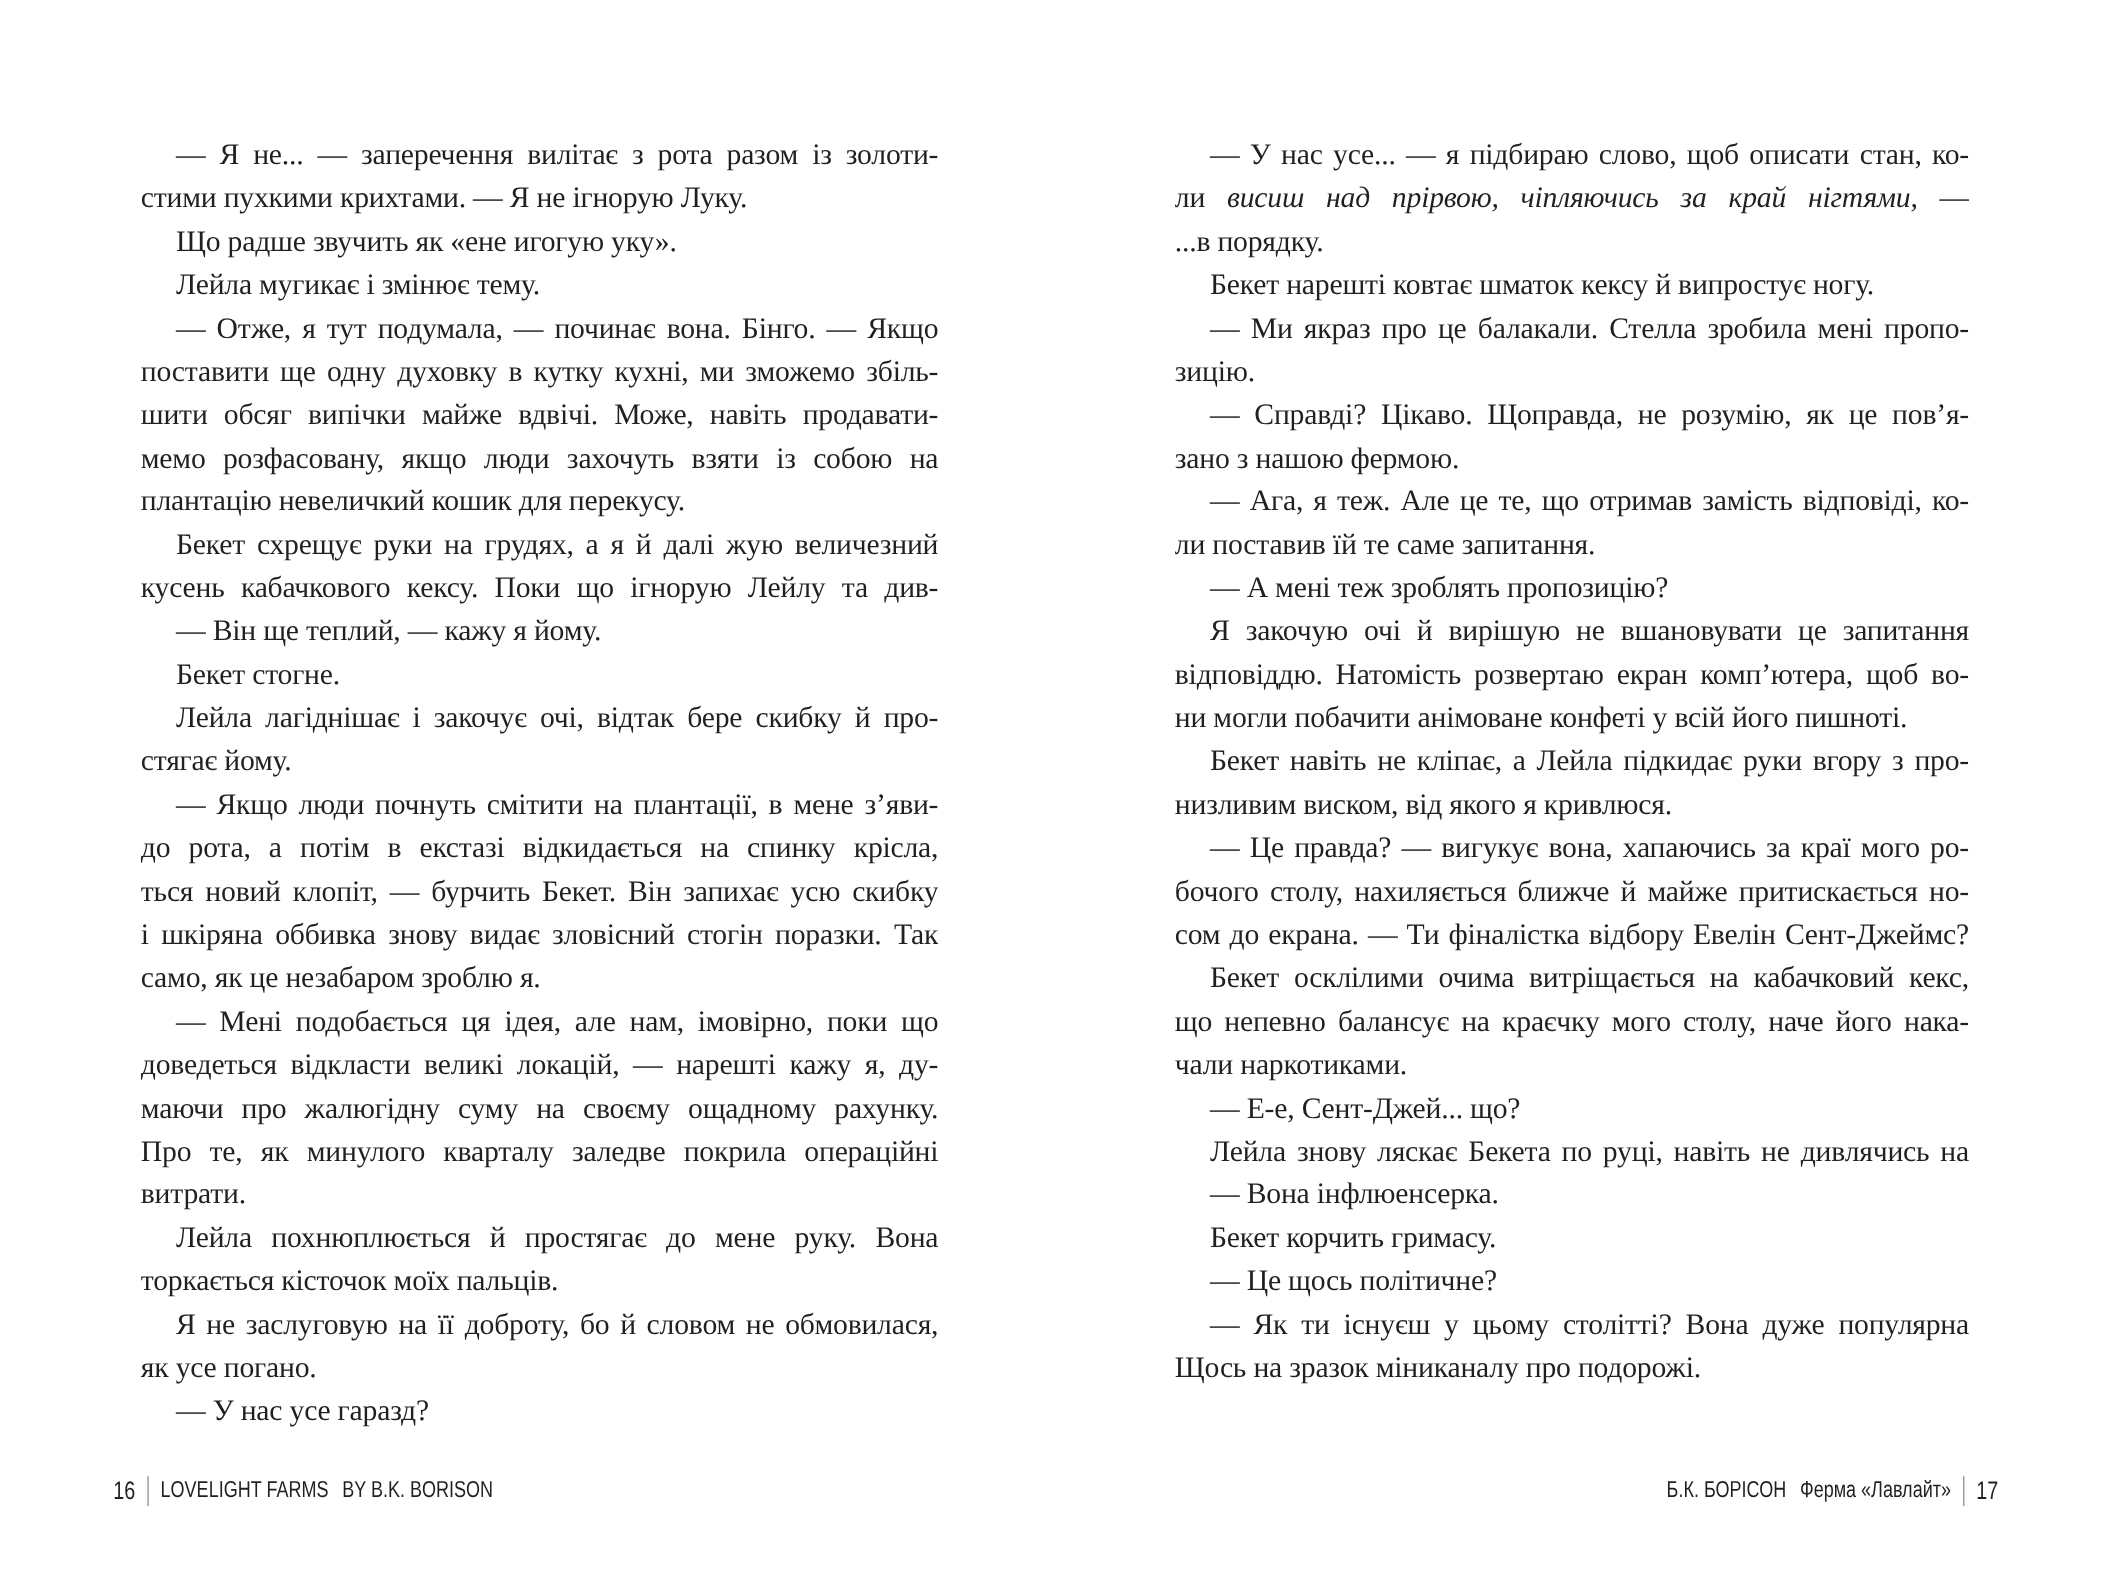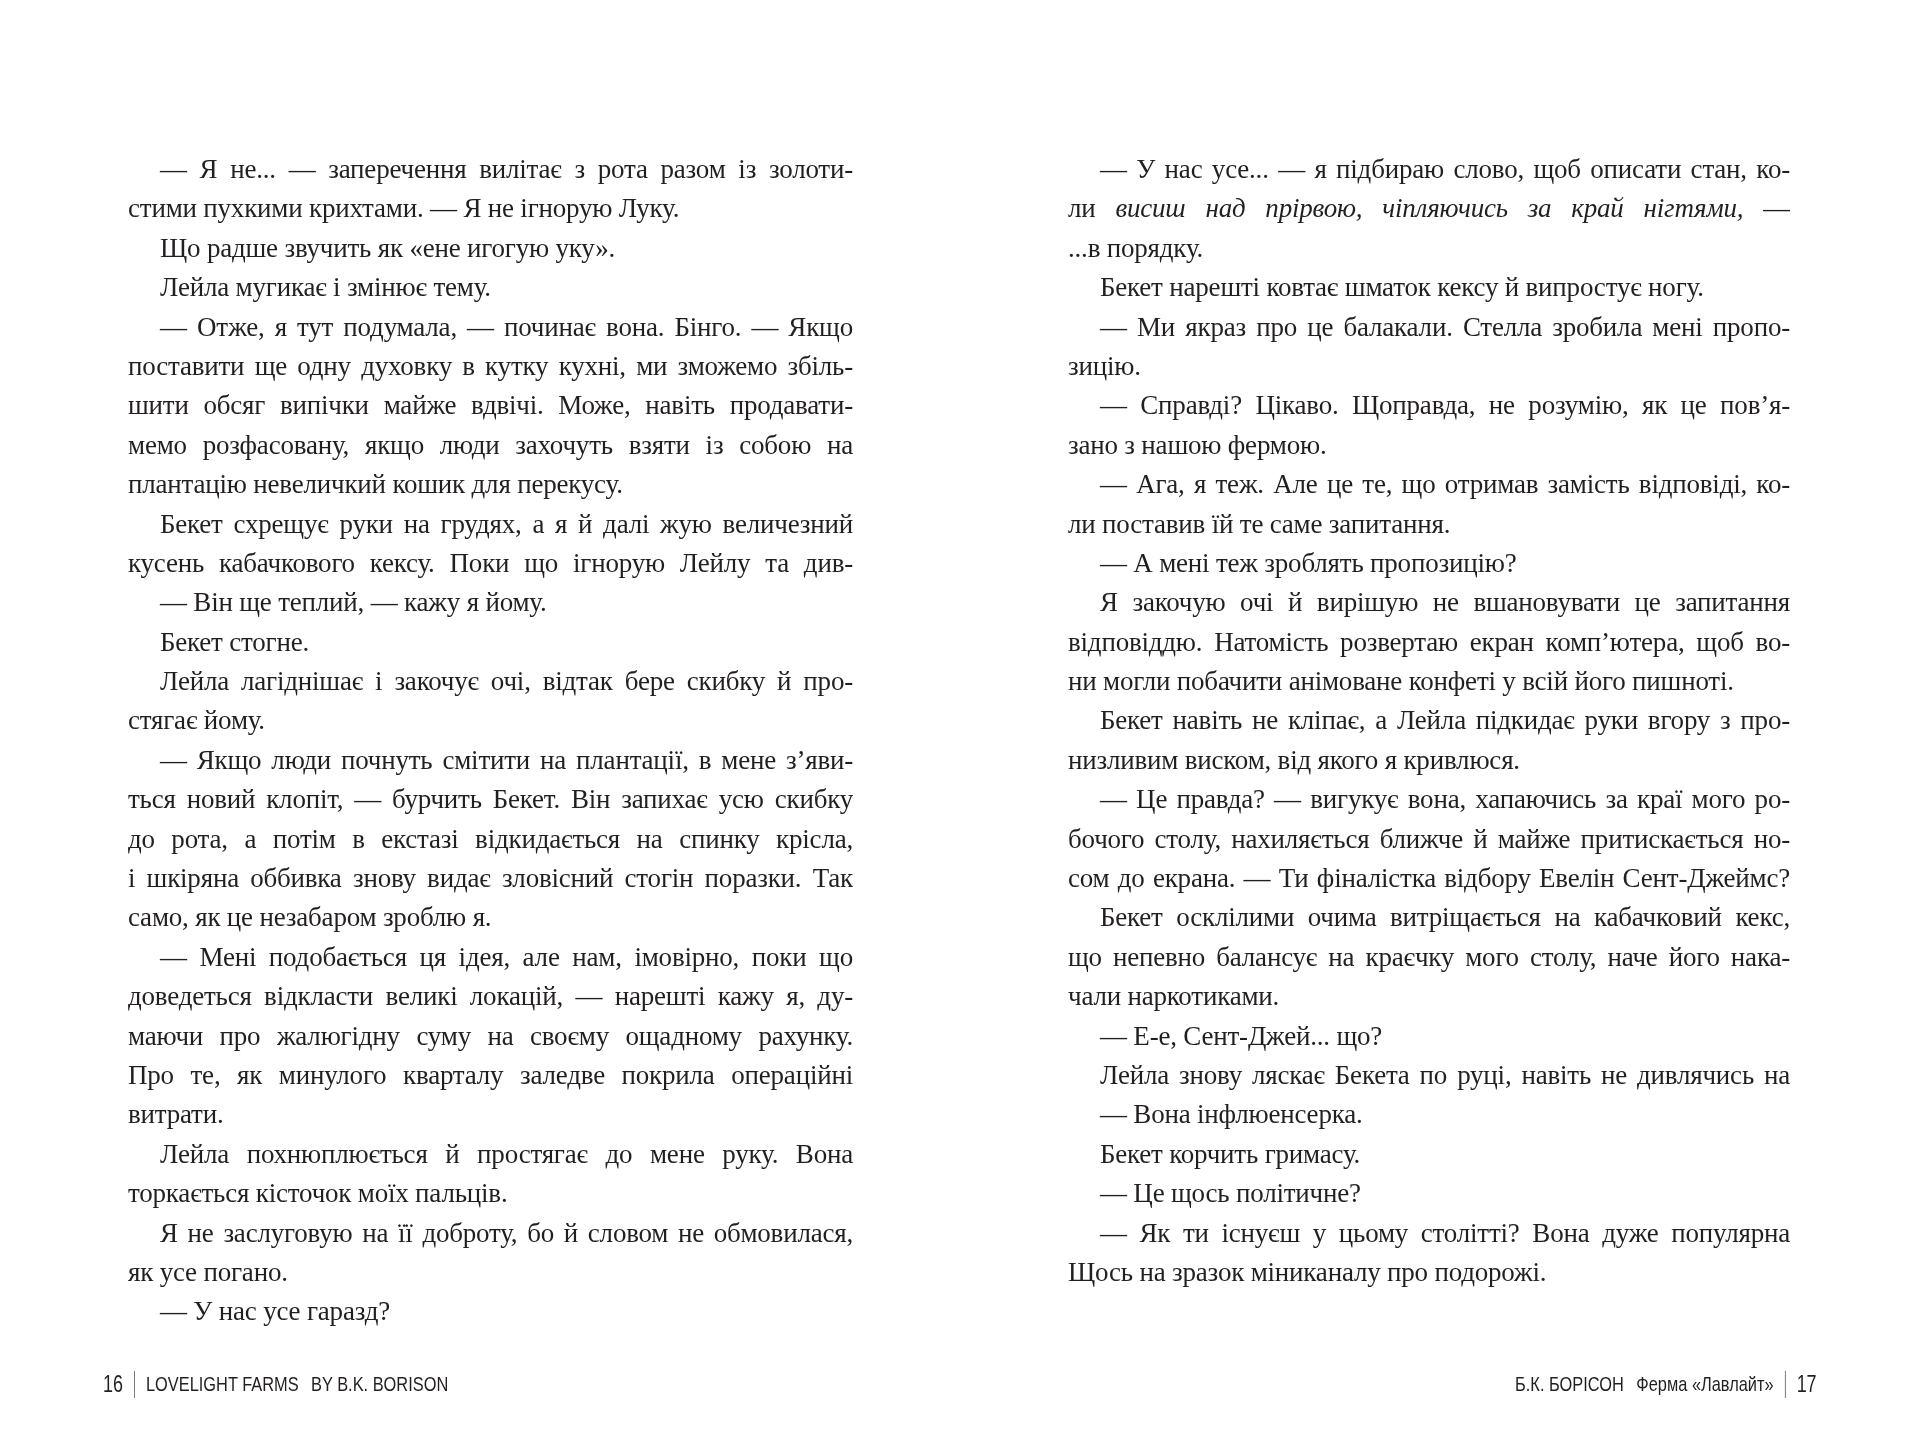--- a/index.html
+++ b/index.html
@@ -1,17 +1,17 @@
 <!DOCTYPE html>
 <html><head>
 <meta charset="utf-8">
 <style>
   html, body { margin: 0; padding: 0; background: #ffffff; }
   body { width: 1920px; height: 1440px; position: relative; overflow: hidden; color: #231f20; }
-  .page { position: absolute; top: 0; height: 1044px; width: 960px; margin-top: 29px; }
+  .page { position: absolute; top: 0; height: 1044px; width: 960px; }
   .page.left { left: 0; }
   .page.right { left: 960px; }
   .column { position: absolute; top: 121px; }
   .page.left .column { left: 128px; width: 725px; }
   .page.right .column { left: 108px; width: 722px; }
   .line {
     display: block;
     height: 39.4px;
     line-height: 39.4px;
     font-family: "Liberation Serif", "DejaVu Serif", serif;
@@ -49,22 +49,22 @@
       <div class="line full">шити обсяг випічки майже вдвічі. Може, навіть продавати-</div>
       <div class="line full">мемо розфасовану, якщо люди захочуть взяти із собою на</div>
       <div class="line">плантацію невеличкий кошик для перекусу.</div>
       <div class="line full indent">Бекет схрещує руки на грудях, а я й далі жую величезний</div>
       <div class="line full">кусень кабачкового кексу. Поки що ігнорую Лейлу та див-</div>
       <div class="line indent">— Він ще теплий, — кажу я йому.</div>
       <div class="line indent">Бекет стогне.</div>
       <div class="line full indent">Лейла лагіднішає і закочує очі, відтак бере скибку й про-</div>
       <div class="line">стягає йому.</div>
       <div class="line full indent">— Якщо люди почнуть смітити на плантації, в мене з’яви-</div>
+      <div class="line full">до рота, а потім в екстазі відкидається на спинку крісла,</div>
       <div class="line full">ться новий клопіт, — бурчить Бекет. Він запихає усю скибку</div>
-      <div class="line full">до рота, а потім в екстазі відкидається на спинку крісла,</div>
       <div class="line full">і шкіряна оббивка знову видає зловісний стогін поразки. Так</div>
       <div class="line">само, як це незабаром зроблю я.</div>
       <div class="line full indent">— Мені подобається ця ідея, але нам, імовірно, поки що</div>
       <div class="line full">доведеться відкласти великі локацій, — нарешті кажу я, ду-</div>
       <div class="line full">маючи про жалюгідну суму на своєму ощадному рахунку.</div>
       <div class="line full">Про те, як минулого кварталу заледве покрила операційні</div>
       <div class="line">витрати.</div>
       <div class="line full indent">Лейла похнюплюється й простягає до мене руку. Вона</div>
       <div class="line">торкається кісточок моїх пальців.</div>
       <div class="line full indent">Я не заслуговую на її доброту, бо й словом не обмовилася,</div>

